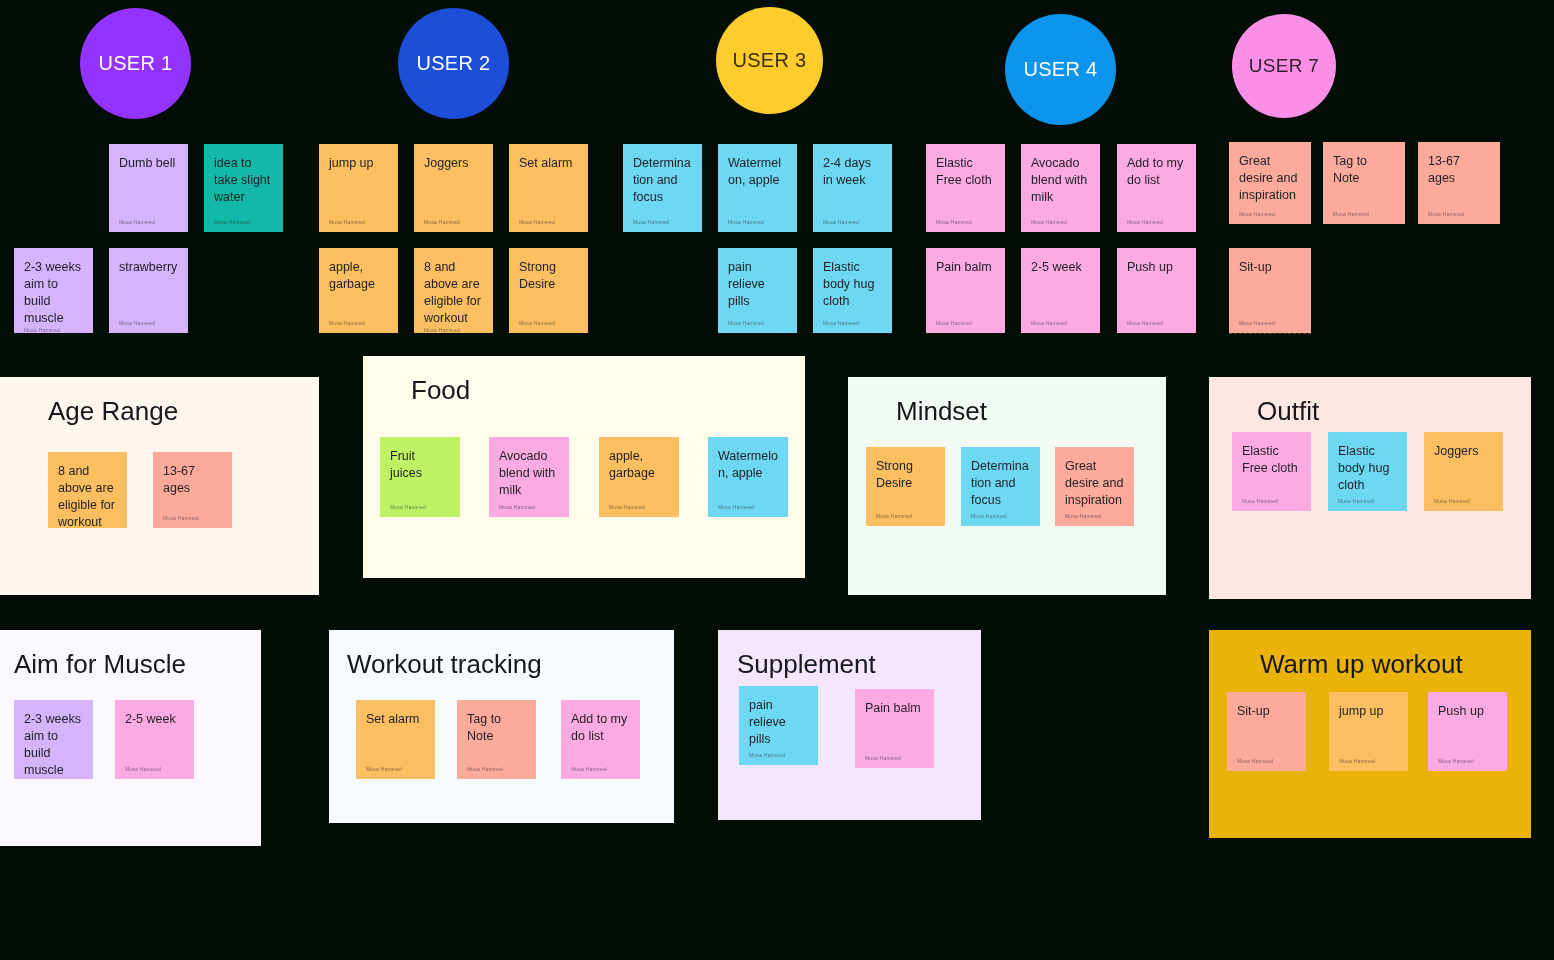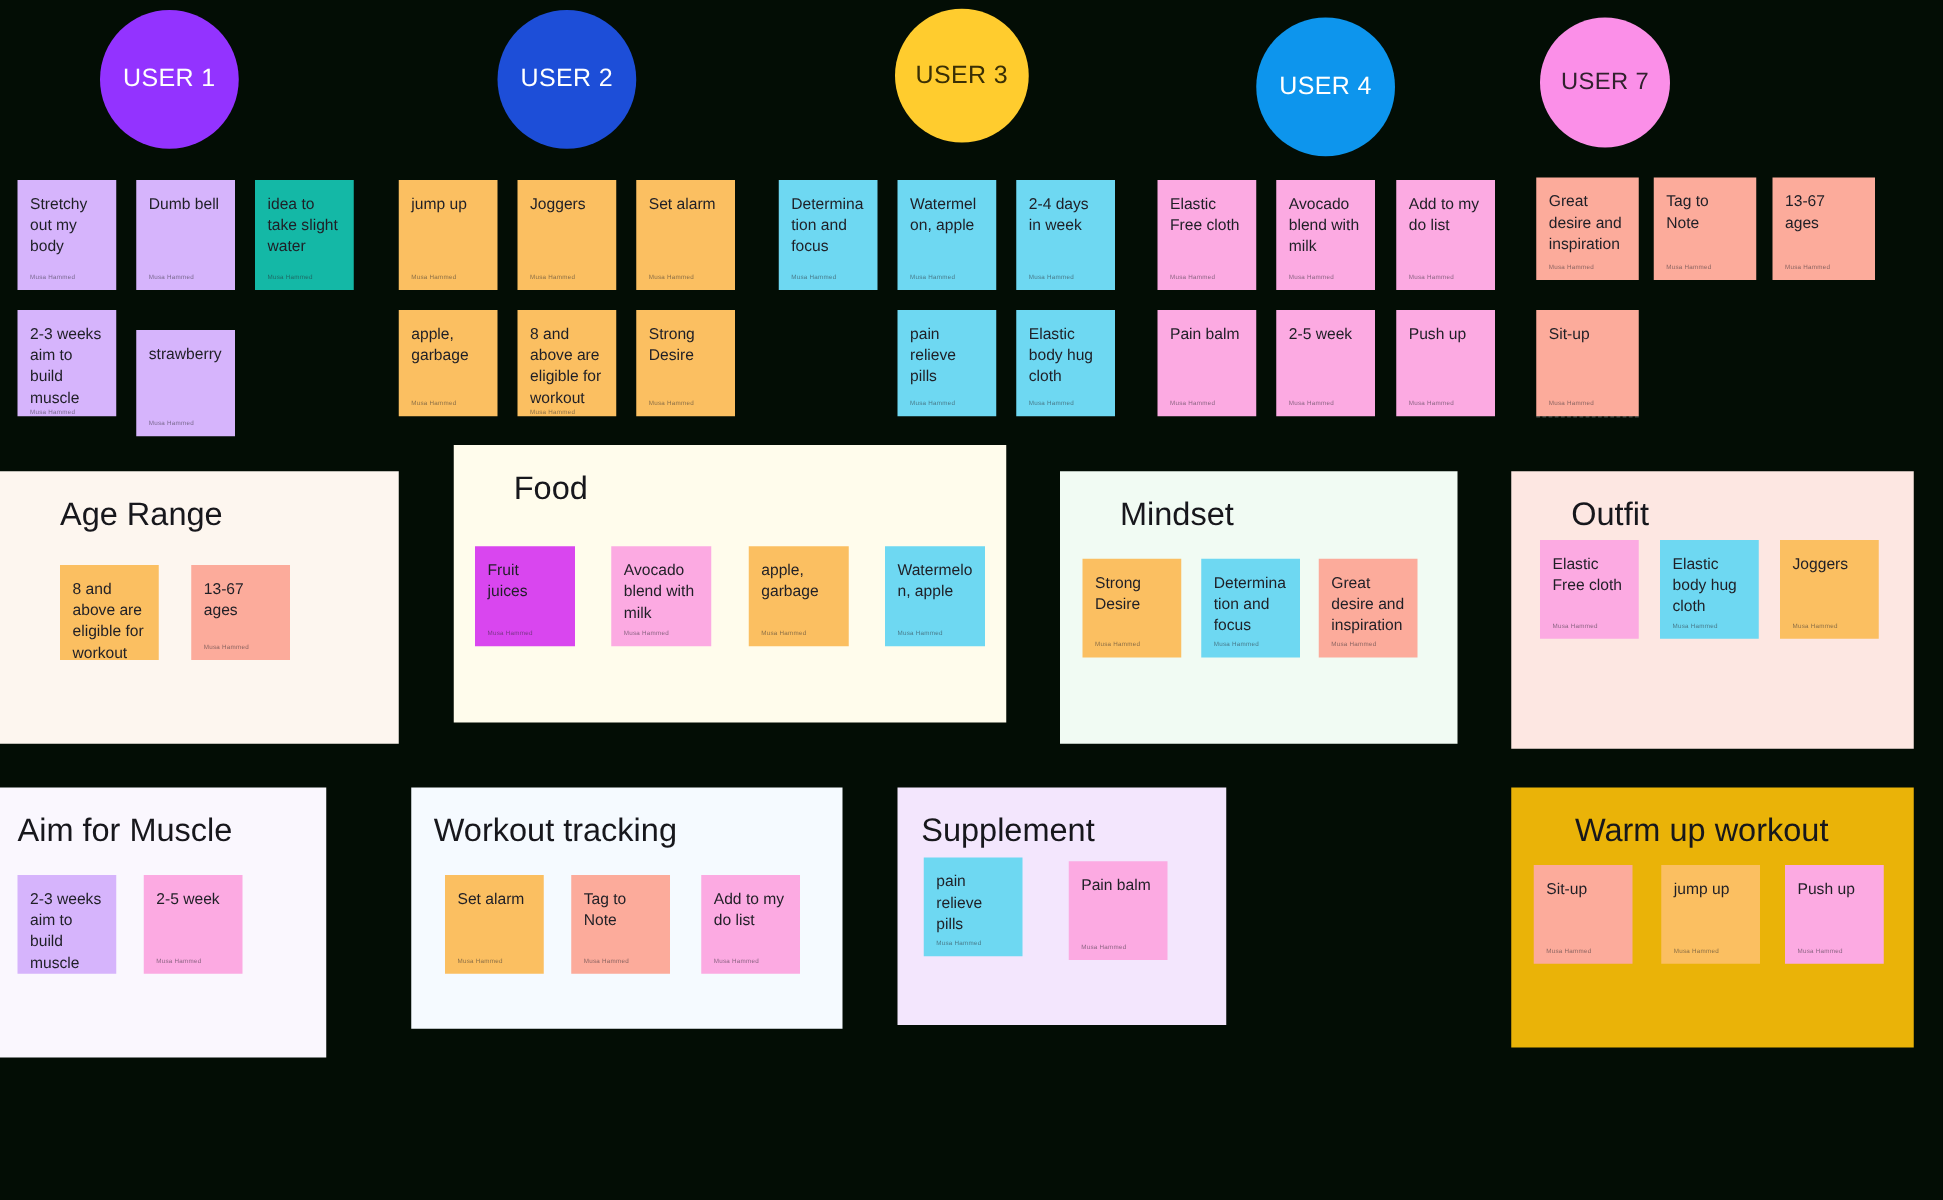--- a/index.html
+++ b/index.html
@@ -90,37 +90,33 @@
   <div class="user-circle" style="left: 716px; top: 7px; width: 107px; height: 107px; font-size: 20px; background: rgb(255, 204, 46); color: rgb(58, 47, 5);">
     <span>USER 3</span>
   </div>
   <div class="user-circle" style="left: 1005px; top: 14px; width: 111px; height: 111px; font-size: 20px; background: rgb(13, 149, 237); color: rgb(255, 255, 255);">
     <span>USER 4</span>
   </div>
   <div class="user-circle" style="left: 1232px; top: 14px; width: 104px; height: 104px; font-size: 19px; background: rgb(251, 143, 232); color: rgb(49, 33, 46);">
     <span>USER 7</span>
   </div>
 
-  <div class="note" style="left: 14px; top: 144px; width: 79px; height: 88px; background: rgb(214, 180, 252);">
-    <div class="note-text">Stretchy out my body</div>
-    <div class="note-author">Musa Hammed</div>
-  </div>
   <div class="note" style="left: 109px; top: 144px; width: 79px; height: 88px; background: rgb(214, 180, 252);">
     <div class="note-text">Dumb bell</div>
     <div class="note-author">Musa Hammed</div>
   </div>
   <div class="note" style="left: 204px; top: 144px; width: 79px; height: 88px; background: #14b8a6;">
     <div class="note-text">idea to take slight water</div>
     <div class="note-author">Musa Hammed</div>
   </div>
   <div class="note" style="left: 14px; top: 248px; width: 79px; height: 85px; background: rgb(214, 180, 252);">
     <div class="note-text">2-3 weeks aim to build muscle</div>
     <div class="note-author">Musa Hammed</div>
   </div>
-  <div class="note" style="left: 109px; top: 248px; width: 79px; height: 85px; background: rgb(214, 180, 252); margin-top: 16px;">
+  <div class="note" style="left: 109px; top: 248px; width: 79px; height: 85px; background: rgb(214, 180, 252);">
     <div class="note-text">strawberry</div>
     <div class="note-author">Musa Hammed</div>
   </div>
 
   <div class="note" style="left: 319px; top: 144px; width: 79px; height: 88px; background: rgb(251, 191, 97);">
     <div class="note-text">jump up</div>
     <div class="note-author">Musa Hammed</div>
   </div>
   <div class="note" style="left: 414px; top: 144px; width: 79px; height: 88px; background: rgb(251, 191, 97);">
     <div class="note-text">Joggers</div>
@@ -214,21 +210,21 @@
 
     </div>
     <div class="note" style="left: 153px; top: 75px; width: 79px; height: 76px; background: rgb(252, 171, 155);">
       <div class="note-text">13-67 ages</div>
       <div class="note-author">Musa Hammed</div>
     </div>
   </div>
 
   <div class="panel" style="left: 363px; top: 356px; width: 442px; height: 222px; background: rgb(255, 252, 236);">
     <div class="panel-title" style="left:48px; top:18px;">Food</div>
-    <div class="note" style="left: 17px; top: 81px; width: 80px; height: 80px; background: #d946ef;">
+    <div class="note" style="left: 17px; top: 81px; width: 80px; height: 80px; background: #bef264;">
       <div class="note-text">Fruit juices</div>
       <div class="note-author">Musa Hammed</div>
     </div>
     <div class="note" style="left: 126px; top: 81px; width: 80px; height: 80px; background: rgb(252, 170, 226);">
       <div class="note-text">Avocado blend with milk</div>
       <div class="note-author">Musa Hammed</div>
     </div>
     <div class="note" style="left: 236px; top: 81px; width: 80px; height: 80px; background: rgb(251, 191, 97);">
       <div class="note-text">apple, garbage</div>
       <div class="note-author">Musa Hammed</div>

